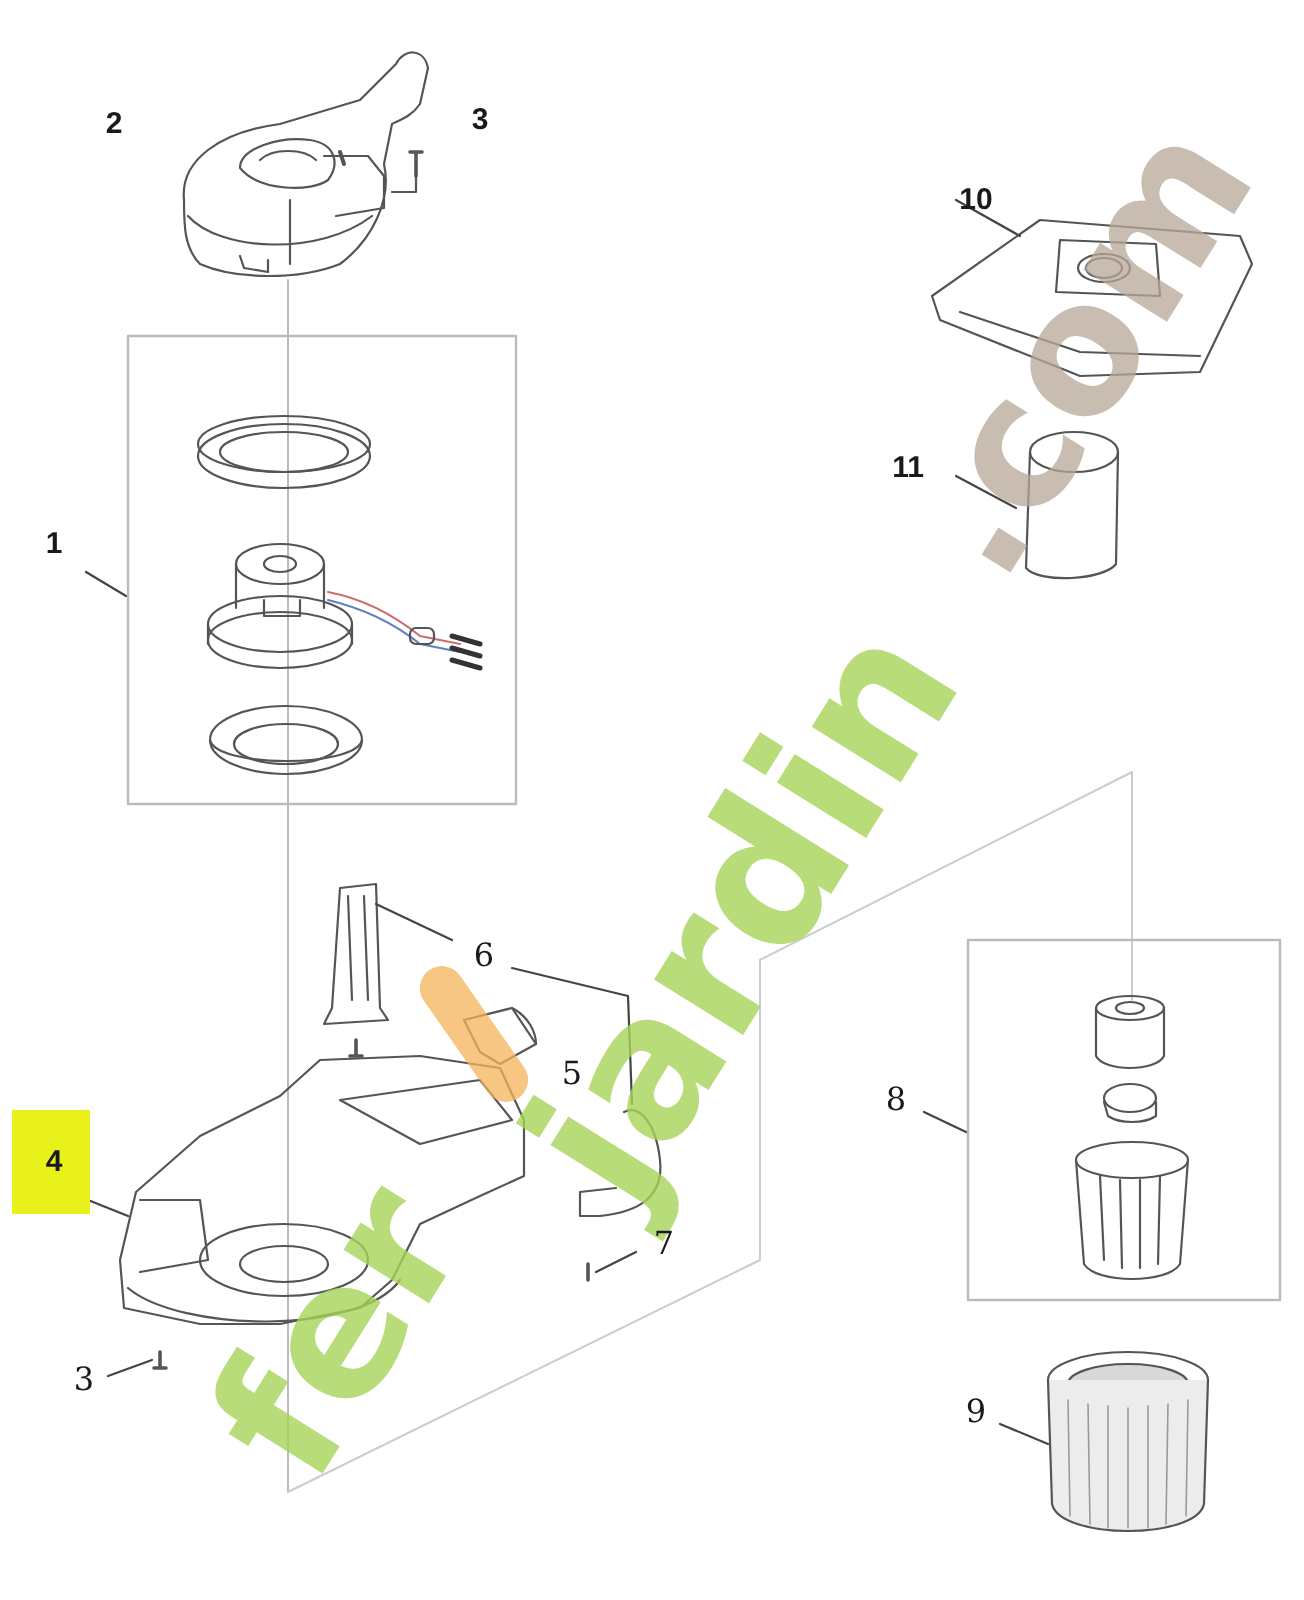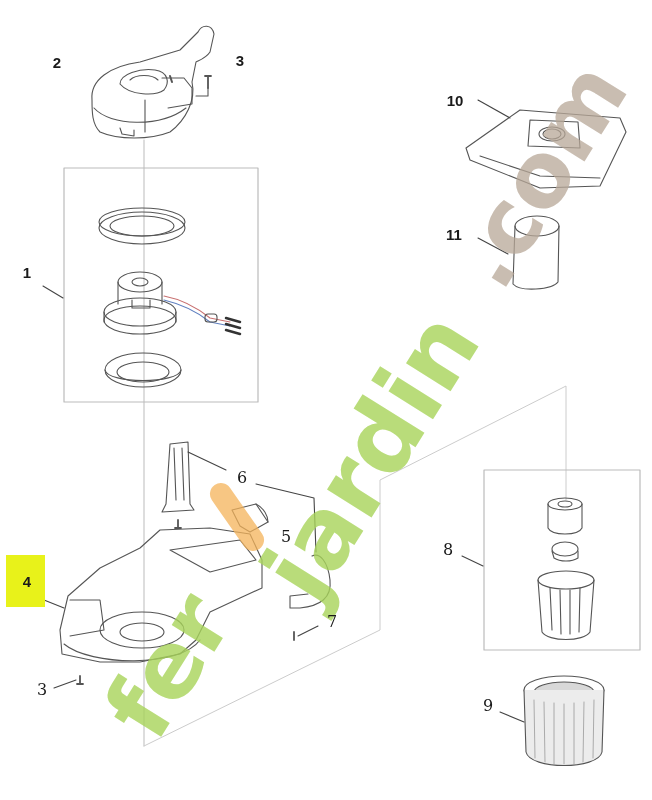--- a/index.html
+++ b/index.html
@@ -148,14 +148,14 @@
 <span class="callout bold" style="left:27px; top:272px;">1</span>
 <span class="callout bold" style="left:57px; top:62px;">2</span>
 <span class="callout bold" style="left:240px; top:60px;">3</span>
 <span class="callout serif" style="left:42px; top:690px;">3</span>
 <span class="callout bold" style="left:27px; top:581px;">4</span>
 <span class="callout serif" style="left:286px; top:537px;">5</span>
 <span class="callout serif" style="left:242px; top:478px;">6</span>
 <span class="callout serif" style="left:332px; top:622px;">7</span>
 <span class="callout serif" style="left:448px; top:550px;">8</span>
 <span class="callout serif" style="left:488px; top:706px;">9</span>
-<span class="callout bold" style="left:455px; top:100px;">10</span>
+<span class="callout bold" style="left:488px; top:100px;">10</span>
 <span class="callout bold" style="left:454px; top:234px;">11</span>
 
 </body></html>

